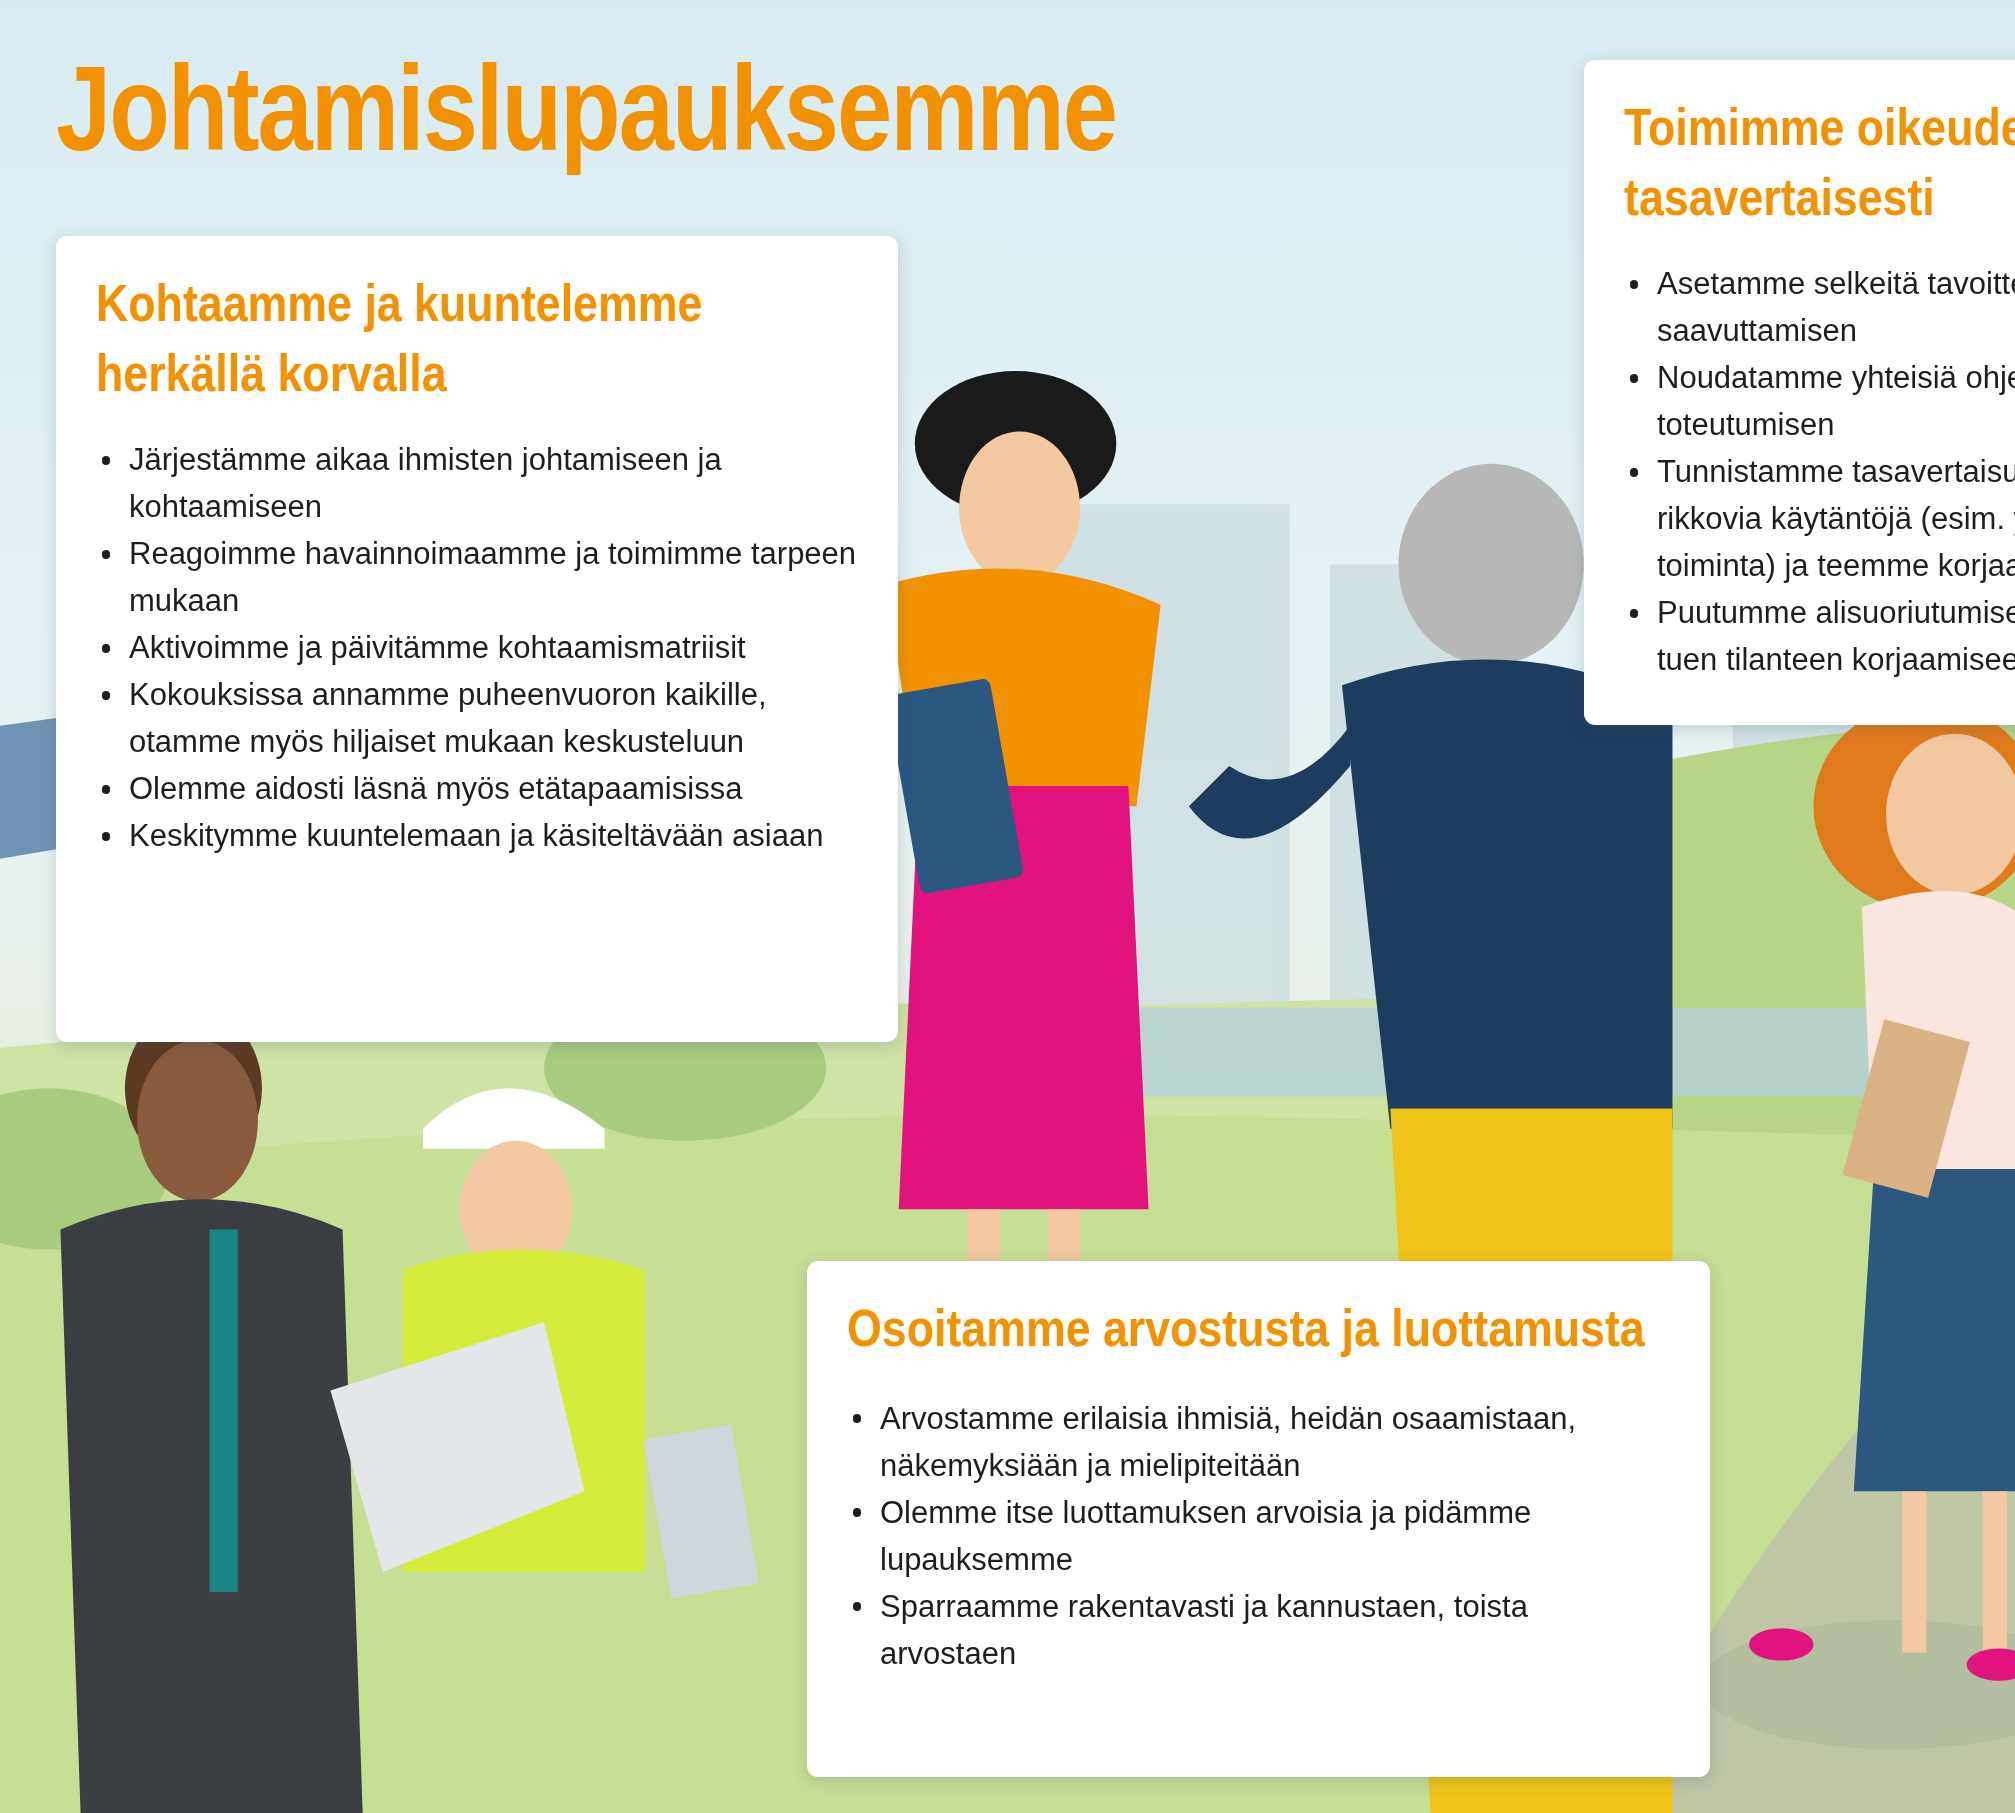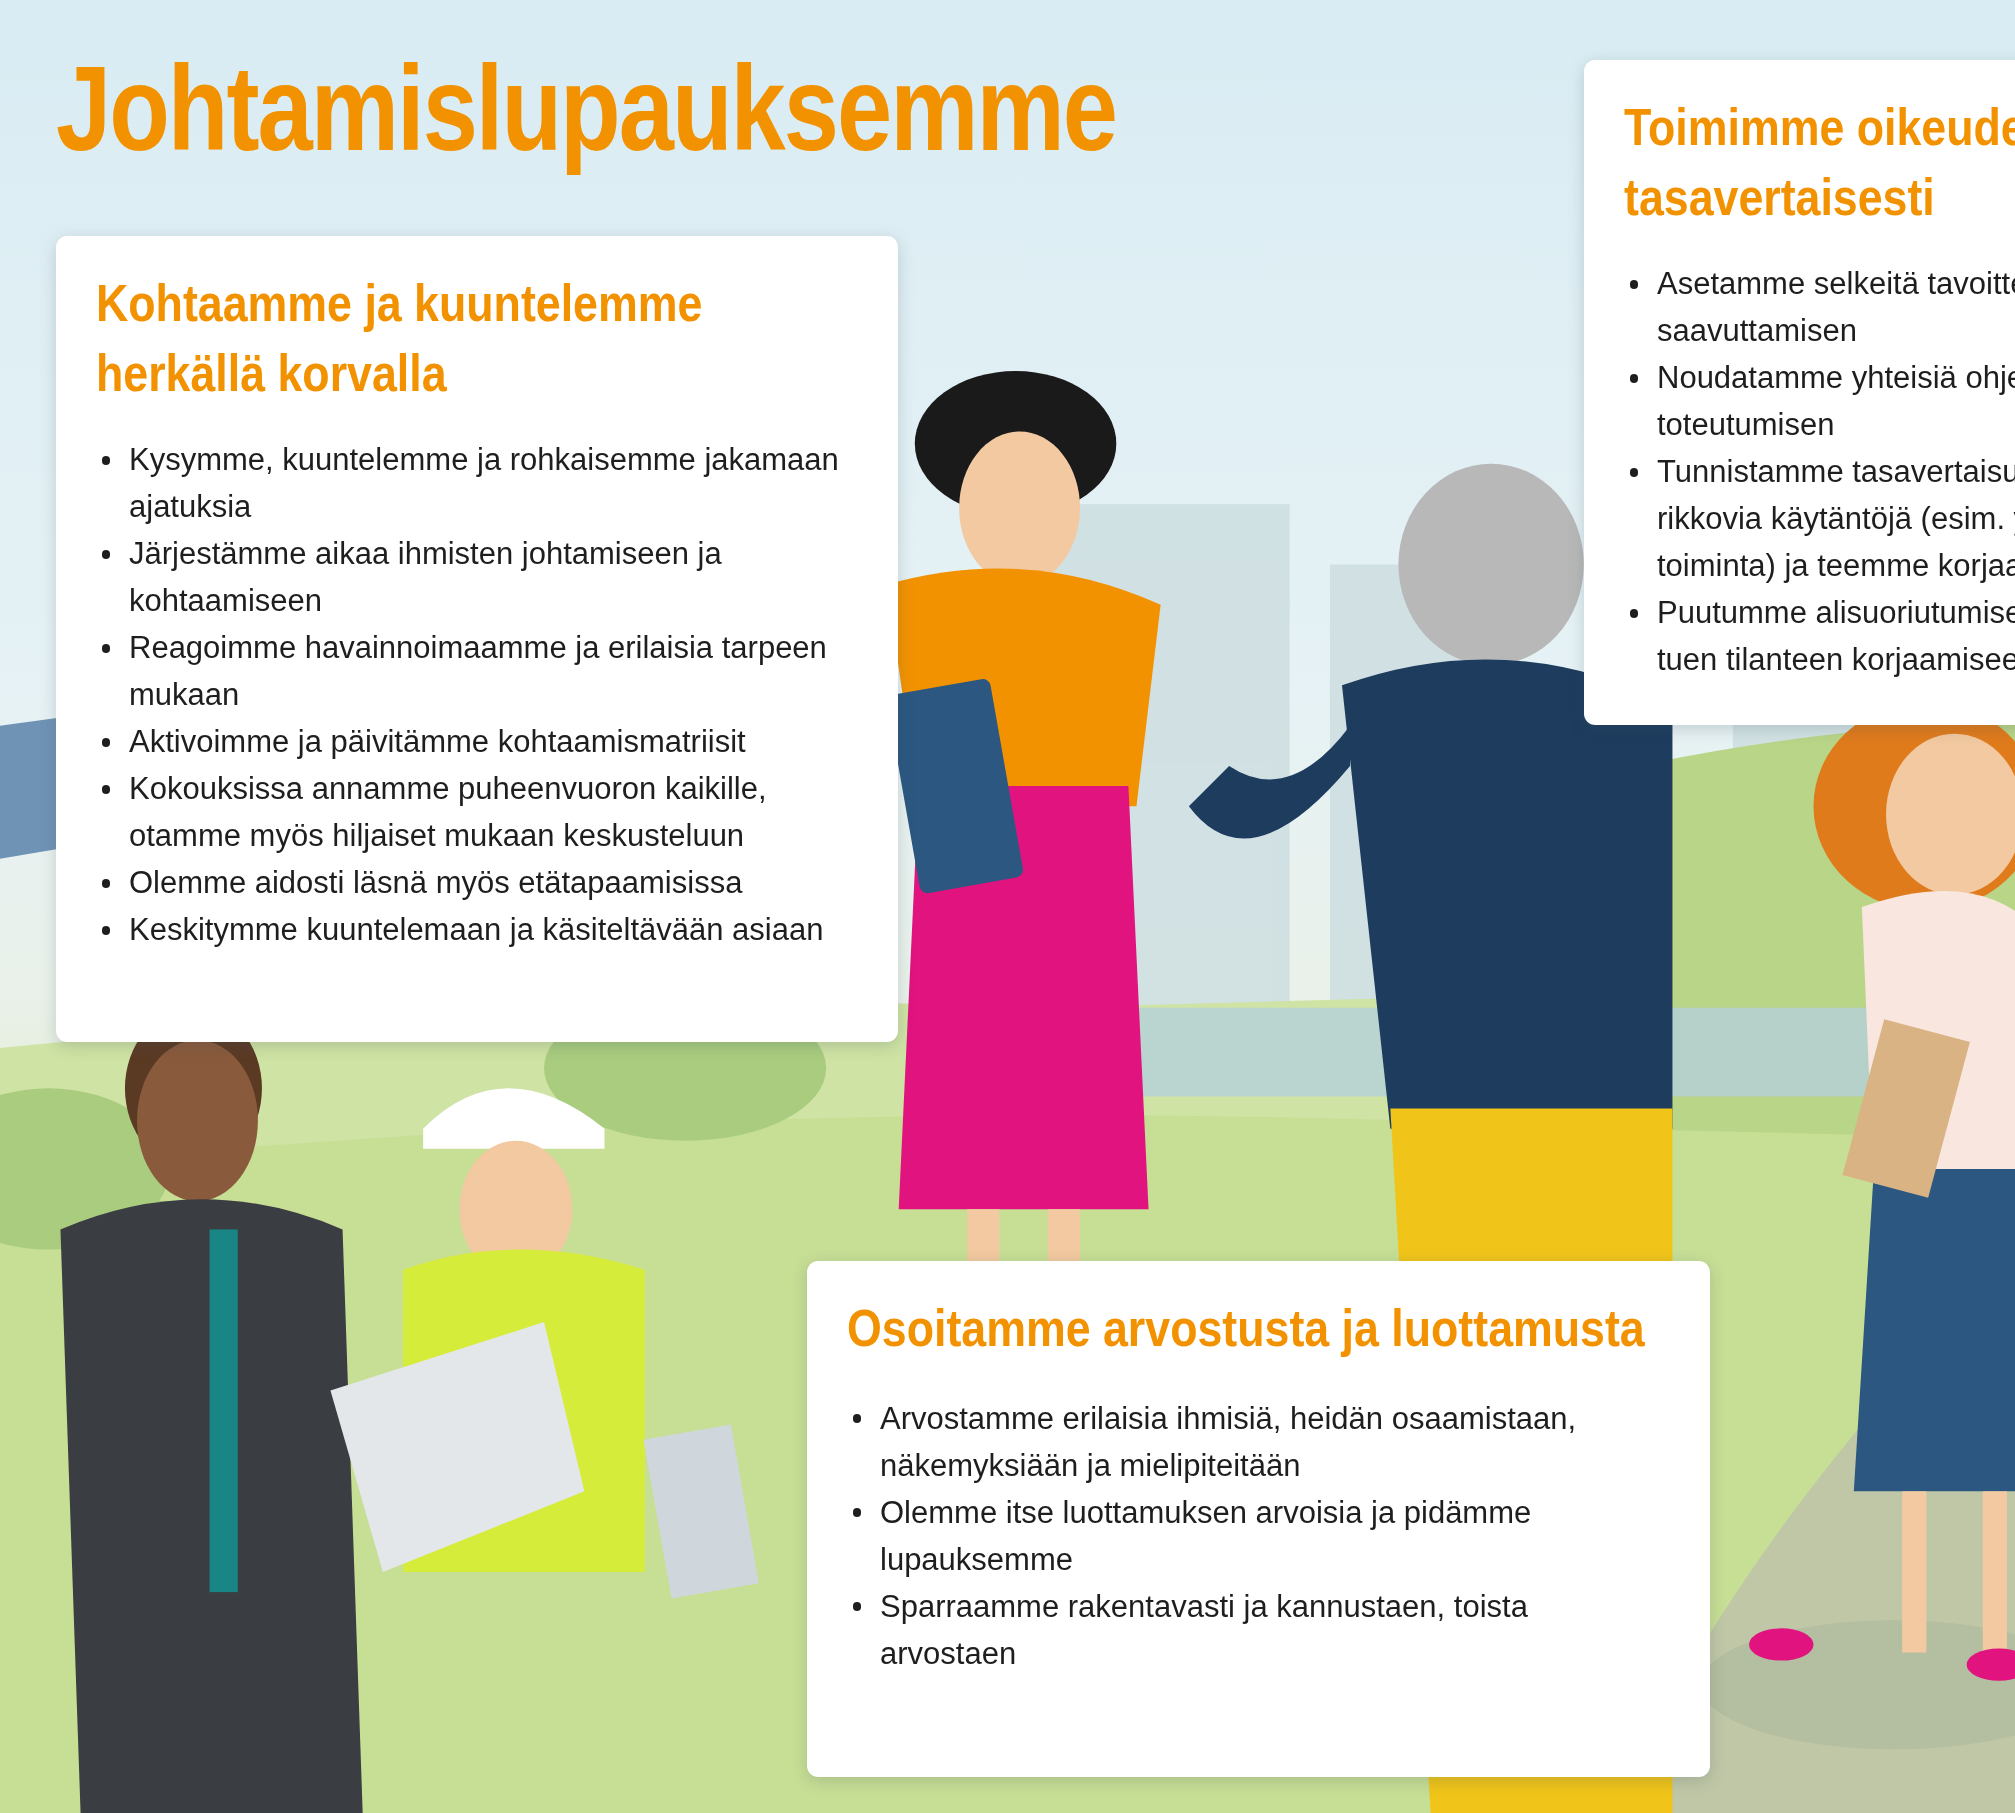--- a/index.html
+++ b/index.html
@@ -155,23 +155,22 @@
 </div>
 
 <h1 class="title">Johtamislupauksemme</h1>
 
 <section class="card" id="card1">
   <h2>
     <span>Kohtaamme ja kuuntelemme</span><br>
     <span>herkällä korvalla</span>
   </h2>
   <ul>
-    <li>Kysymme, kuuntelemme ja rohkaisemme jakamaan ajatuksia</li>
     <li>Järjestämme aikaa ihmisten johtamiseen ja kohtaamiseen</li>
-    <li>Reagoimme havainnoimaamme ja erilaisia tarpeen mukaan</li>
+    <li>Reagoimme havainnoimaamme ja toimimme tarpeen mukaan</li>
     <li>Aktivoimme ja päivitämme kohtaamismatriisit</li>
     <li>Kokouksissa annamme puheenvuoron kaikille, otamme myös hiljaiset mukaan keskusteluun</li>
     <li>Olemme aidosti läsnä myös etätapaamisissa</li>
     <li>Keskitymme kuuntelemaan ja käsiteltävään asiaan</li>
   </ul>
 </section>
 
 <section class="card" id="card2">
   <h2>
     <span>Toimimme oikeudenmukaisesti ja</span><br>

